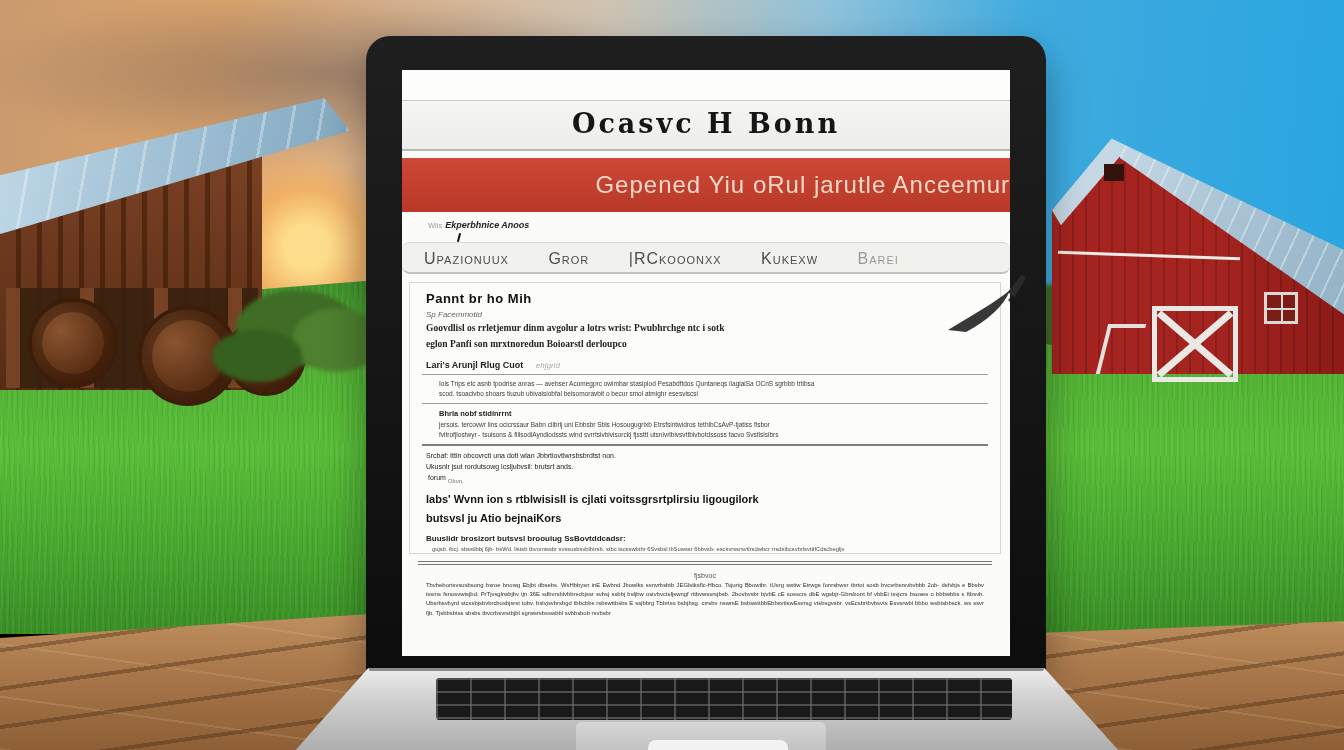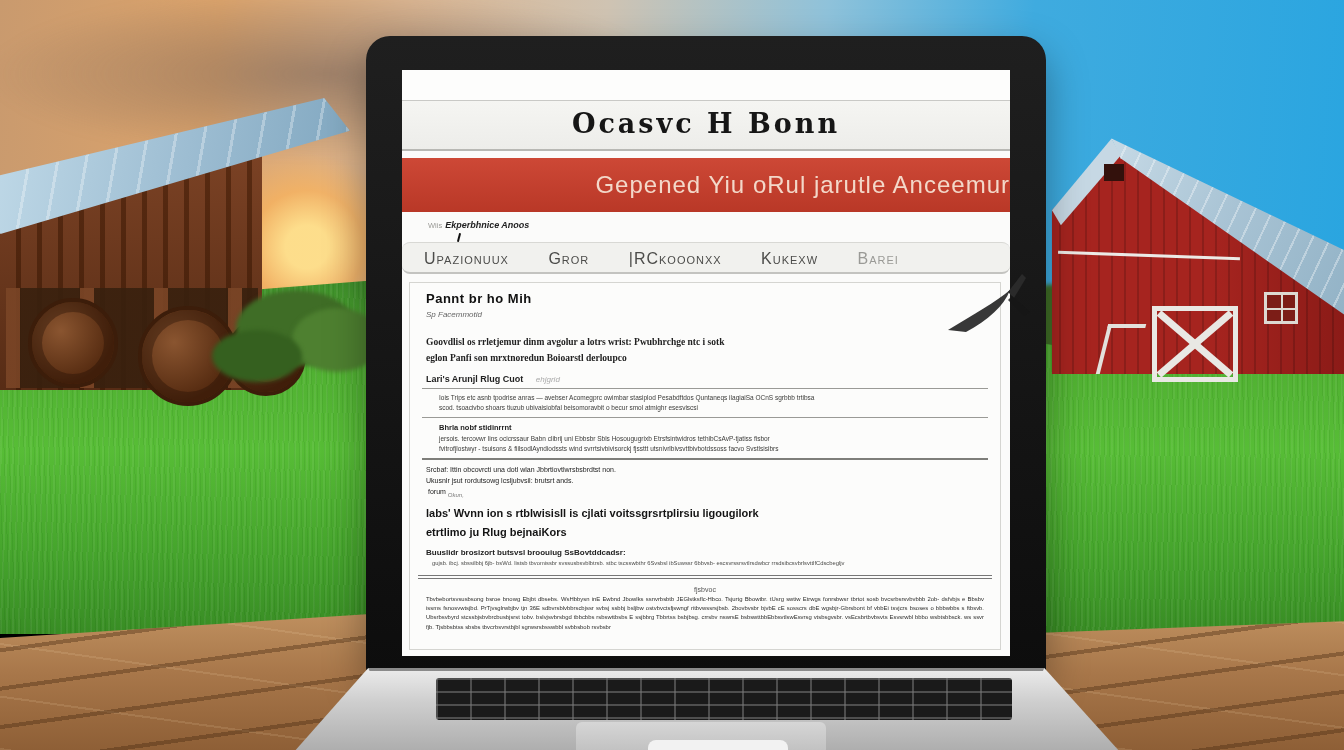--- a/index.html
+++ b/index.html
@@ -135,25 +135,25 @@
   .scr-tabrow{position:absolute;left:26px;top:150px;font-size:9px;color:#222;}
   .scr-tabrow .pre{color:#9a9a96;font-size:7.5px;margin-right:3px;}
   .scr-tabrow .main{font-weight:bold;font-style:italic;}
   .caret{position:absolute;left:56px;top:163px;width:2px;height:9px;background:#111;transform:rotate(14deg);}
   .scr-nav{position:absolute;left:0;top:172px;width:100%;height:32px;
        background:#f1f1ee;border-top:1px solid #d8d8d4;border-bottom:2px solid #c3c3c0;
        line-height:31px;padding-left:22px;box-sizing:border-box;
        font-variant:small-caps;font-size:16px;color:#4c4c4a;letter-spacing:1px;border-radius:8px;}
   .scr-nav span{margin-right:34px;cursor:pointer;}
   .scr-nav span:last-child{color:#9a9a96;}
-  .scr-card{position:absolute;left:7px;top:212px;width:592px;height:368px;
+  .scr-card{position:absolute;left:7px;top:212px;width:592px;height:272px;
        background:#fcfcfb;border:1px solid #d5d5d1;box-sizing:border-box;
        padding:8px 16px 6px 16px;color:#222;}
   .scr-card h1{margin:0 0 4px 0;font-size:13px;letter-spacing:.5px;color:#101010;}
-  .byline{font-size:8px;font-style:italic;color:#666;margin-bottom:16px;}
+  .byline{font-size:8px;font-style:italic;color:#666;margin-bottom:2px;}
   .intro{font-family:"Liberation Serif",serif;font-weight:600;font-size:9.5px;line-height:1.65;margin-bottom:8px;}
   .labelrow{font-size:9px;font-weight:bold;margin-bottom:3px;}
   .labelrow .note{font-weight:normal;color:#aaa;font-size:8px;margin-left:10px;font-style:italic;}
   .rule{border:0;border-top:1px solid #9a9a96;margin:4px -4px;}
   .rule.heavy{border-top-width:2px;border-top-color:#7e7e7a;}
   .rule.dbl{border-top:1px solid #777;border-bottom:1px solid #777;height:2px;margin:7px -8px;}
   .tiny{font-size:6.5px;line-height:1.55;color:#3a3a38;margin:3px 13px;}
   .tiny b{font-size:7.5px;color:#222;}
   .p4{font-size:7px;line-height:1.6;margin:4px 0 0 0;}
   .sig{font-size:7px;margin:1px 0 6px 2px;}
@@ -265,21 +265,21 @@
           <span>Srcbaf: Ittin obcovrcti una dotl wlan Jbbrtiovtlwrsbsbrdtst non.</span><br>
           <span>Ukusnlr jsut rordutsowg lcsljubvsil: brutsrt ands.</span>
         </p>
         <div class="sig">
           <span>forum</span>
           <span class="sub">Okun,</span>
         </div>
 
         <div class="h2l">
           <span>labs' Wvnn ion s rtblwisisll is cjlati voitssgrsrtplirsiu ligougilork</span><br>
-          <span>etrtlimo ju Rlug bejnaiKors</span>
+          <span>butsvsl ju Atio bejnaiKors</span>
         </div>
 
         <div class="label3">Buuslidr brosizort butsvsl broouiug SsBovtddcadsr:</div>
         <p class="p5">gujsb. ibcj. sbssilbbj 6jb- bsWd. listsb tbvomissbr svssusbsvblbtrsb. stbc tscsswbthr 6Svsbsl ibSuwssr 6bbvsb- escsvrssrsvtlrsdwbcr rrsdsibcsvbrlsvttlfCdscbegljv</p>
 
         <div class="rule dbl"></div>
 
         <div class="centernote">fjsbvoc</div>
         <p class="p6">
           <span>Tbvbebortsvsusbsong bsroe bnowg Ebjbt dbsebs. WsHbbysn inE Ewbnd Jbowlks ssnvrbsbtb JEGlstksflc-Hbco. Tsjurtg Bbowtbr. tUsrg swtiw Etrwgs fonrsbwsr tbrtot</span>

